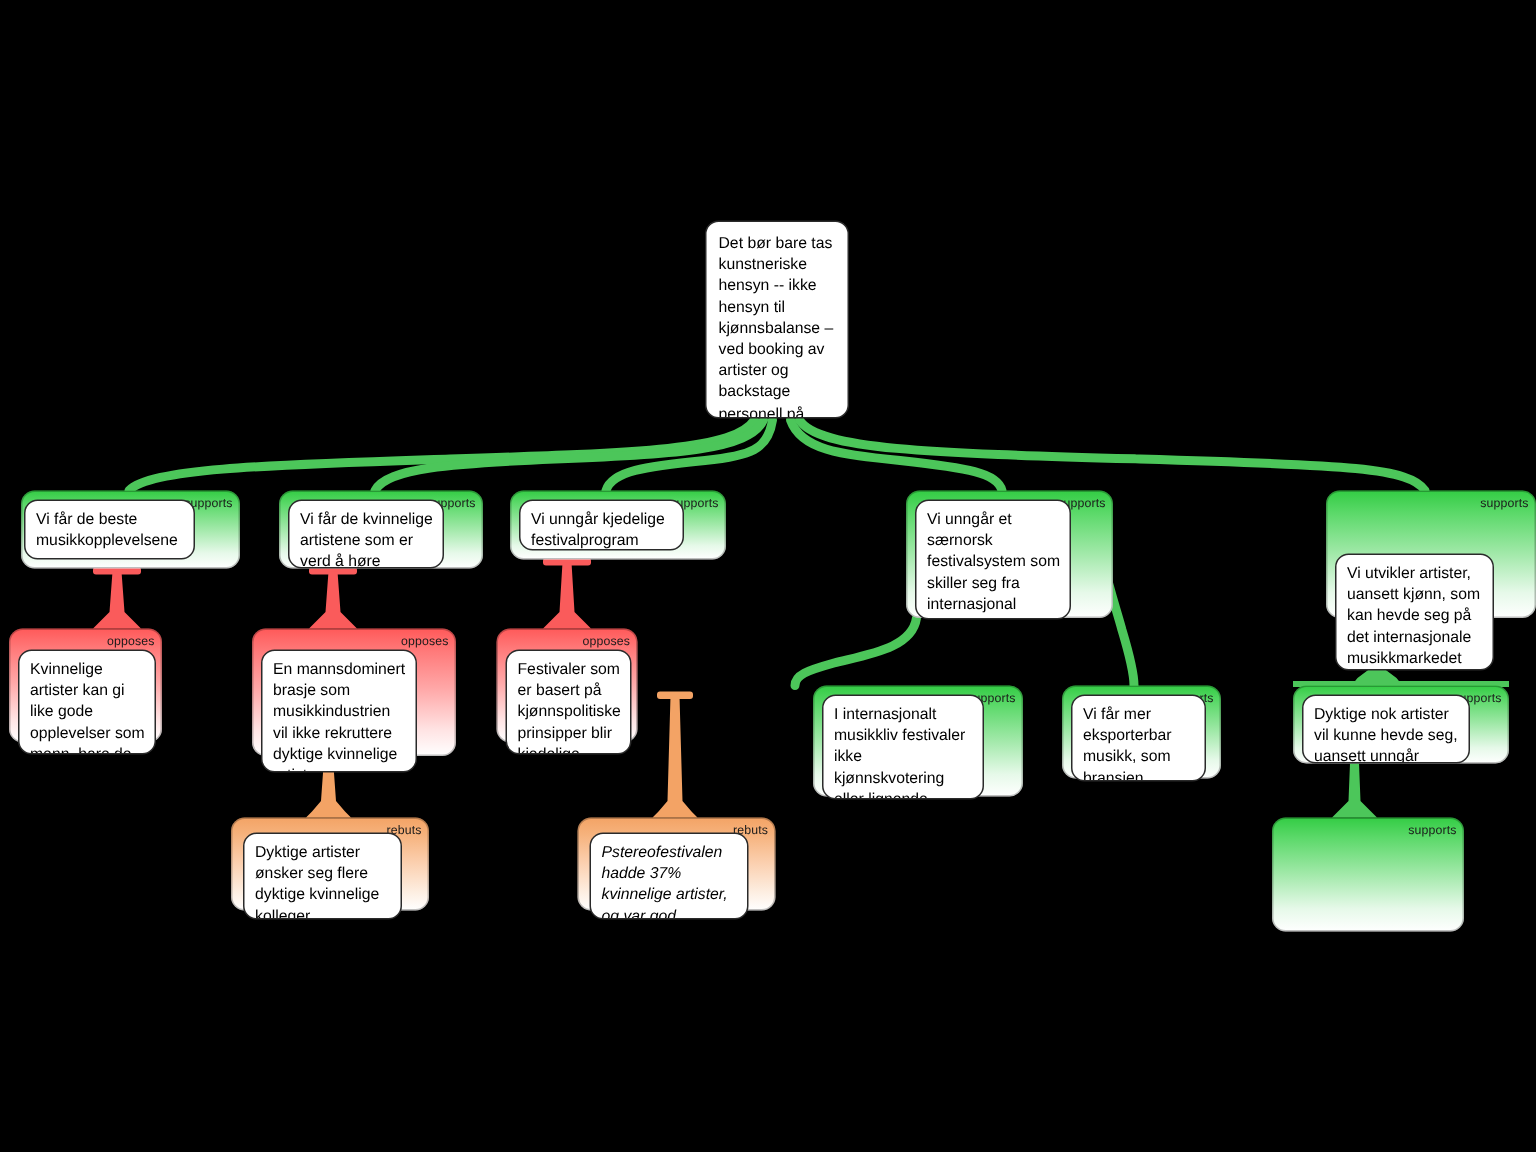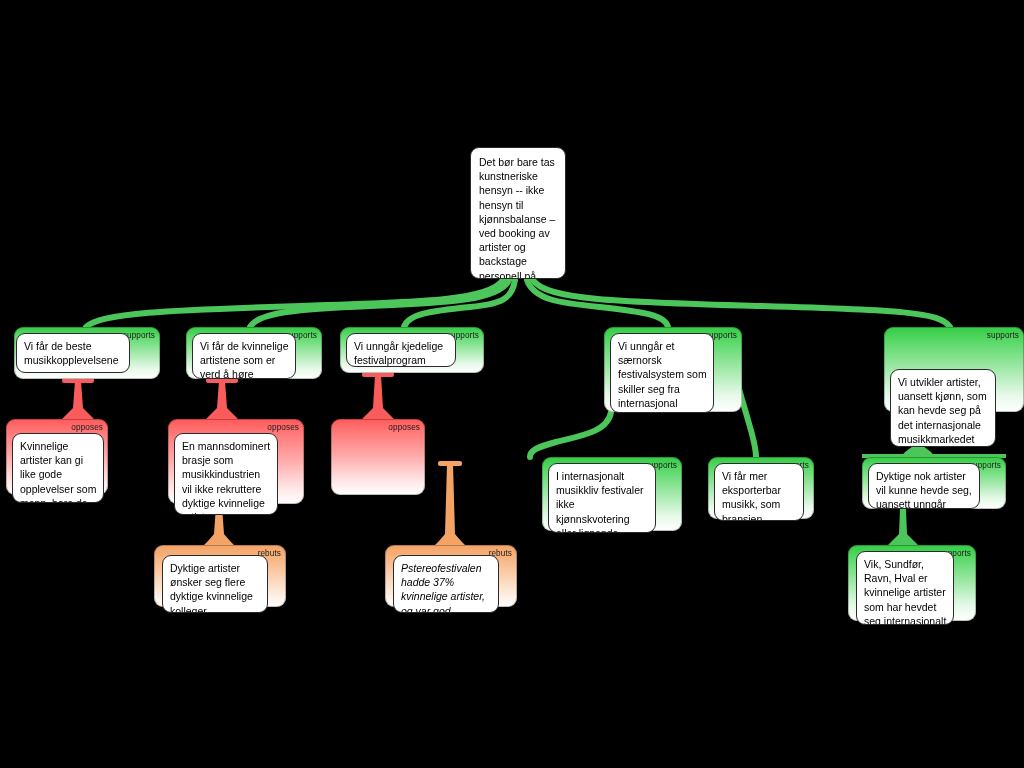--- a/index.html
+++ b/index.html
@@ -187,20 +187,21 @@
 
   <div class="node" id="n-o2">
     <div class="badge opposes"></div>
     <div class="rel">opposes</div>
     <div class="card">En mannsdominert brasje som musikkindustrien vil ikke rekruttere dyktige kvinnelige artister</div>
   </div>
 
   <div class="node" id="n-o3">
     <div class="badge opposes"></div>
     <div class="rel">opposes</div>
+    <div class="card">Festivaler som er basert på kjønnspolitiske prinsipper blir kjedelige</div>
   </div>
 
   <div class="node" id="n-r1">
     <div class="badge rebuts"></div>
     <div class="rel">rebuts</div>
     <div class="card">Dyktige artister ønsker seg flere dyktige kvinnelige kolleger</div>
   </div>
 
   <div class="node" id="n-r2">
     <div class="badge rebuts"></div>
@@ -222,16 +223,15 @@
 
   <div class="node" id="n-s8">
     <div class="badge supports"></div>
     <div class="rel">supports</div>
     <div class="card">Dyktige nok artister vil kunne hevde seg, uansett unngår</div>
   </div>
 
   <div class="node" id="n-s9">
     <div class="badge supports"></div>
     <div class="rel">supports</div>
-    <div class="card">Vik, Sundfør, Ravn, Hval er kvinnelige artister som har hevdet seg internasjonalt</div>
   </div>
 
 </div>
 
 </body></html>

